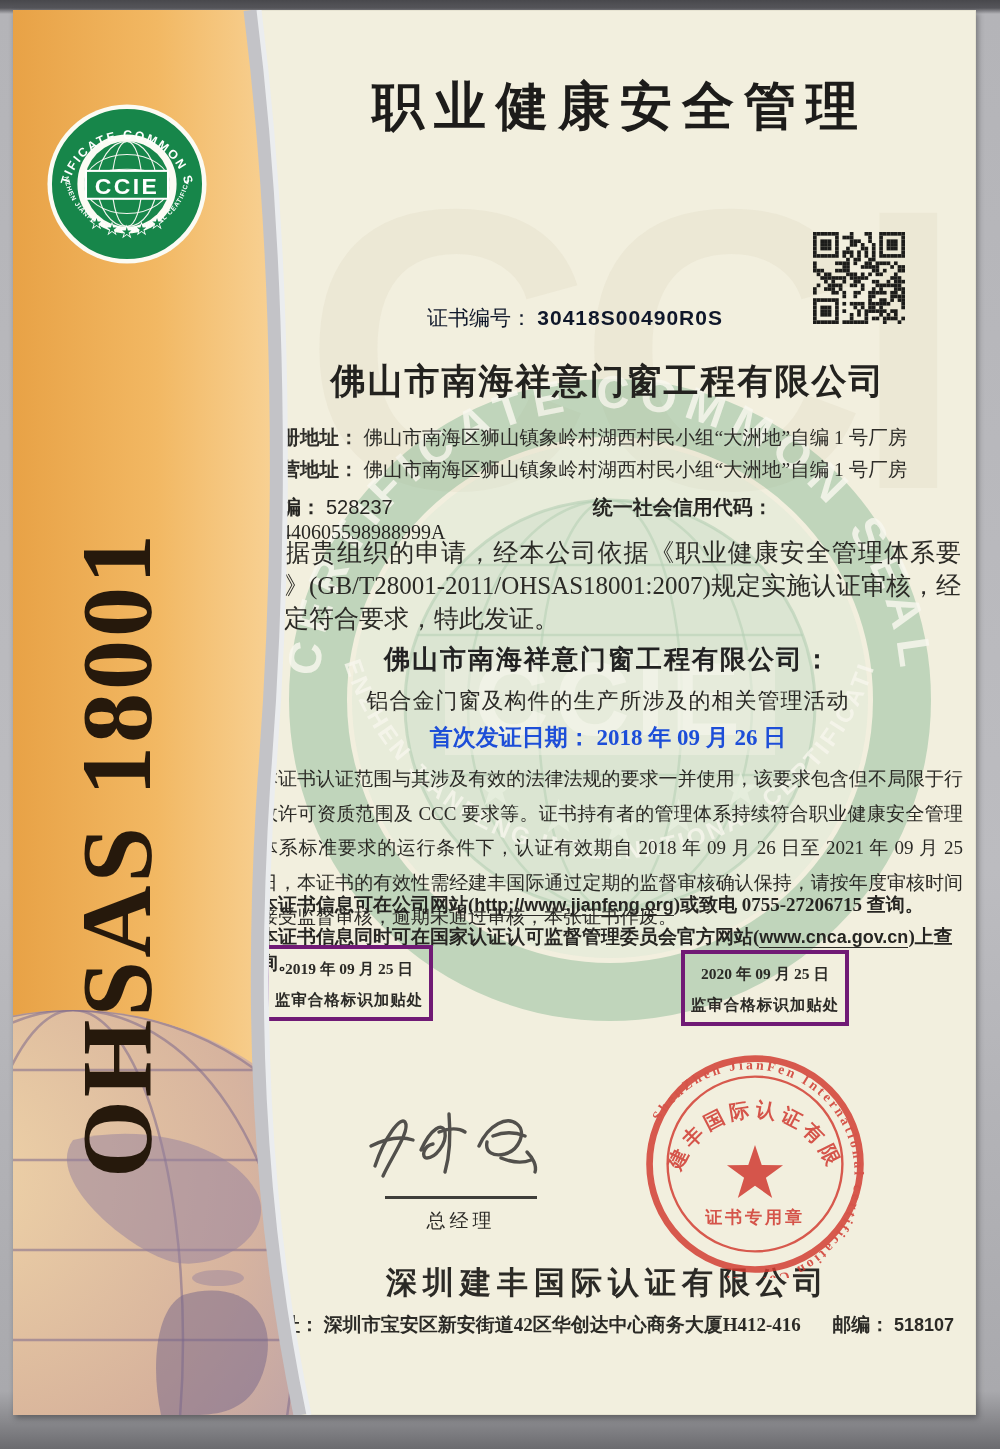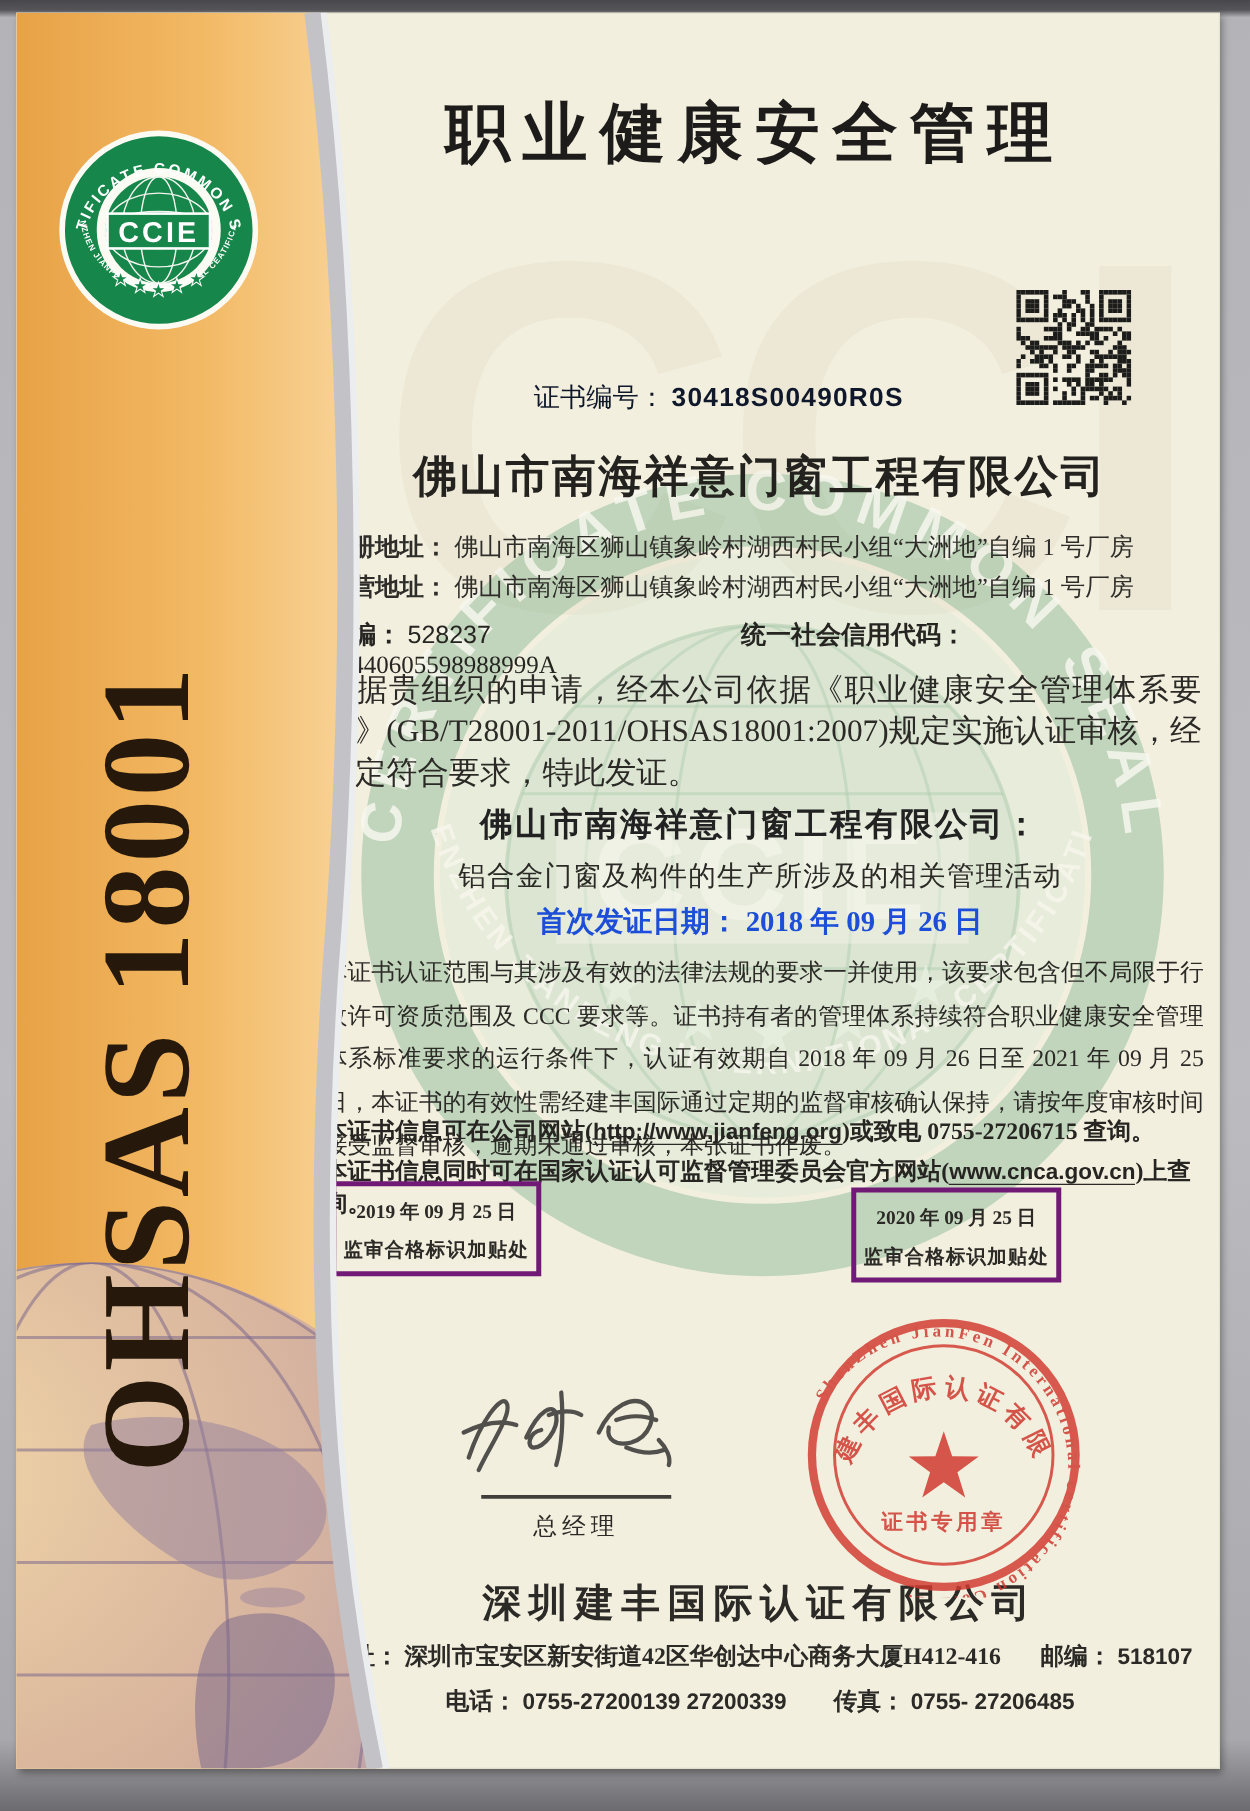--- a/index.html
+++ b/index.html
@@ -16,21 +16,21 @@
               color:rgba(231,227,206,.6);letter-spacing:-14px;z-index:1;font-family:"Liberation Sans",sans-serif;}
   .wm-seal{left:257px;top:350px;z-index:2;opacity:.55;}
   .content{z-index:3;}
   
   .sidebar-svg{left:0;top:0;z-index:4;}
   .sidebar-logo{left:32px;top:92px;z-index:5;}
   .ohsas{left:46px;top:1168px;width:845px;height:150px;transform:rotate(-90deg);transform-origin:0 0;
          font-size:100px;font-weight:bold;letter-spacing:3px;color:#26190c;z-index:5;
          font-family:"Liberation Serif","DejaVu Serif",serif;white-space:nowrap;}
   
-  .title1{left:236px;top:62px;width:710px;font-size:52px;font-weight:bold;letter-spacing:10px;color:#1d1c1a;z-index:3;}
+  .title1{left:252px;top:62px;width:710px;font-size:52px;font-weight:bold;letter-spacing:10px;color:#1d1c1a;z-index:3;}
   .title2{left:240px;top:150px;width:710px;font-size:52px;font-weight:bold;letter-spacing:12px;color:#1d1c1a;z-index:3;}
   .certno{left:252px;top:294px;width:620px;font-size:21px;color:#0f172a;z-index:3;}
   .certno b{font-family:"Liberation Sans","DejaVu Sans",sans-serif;font-weight:bold;letter-spacing:1px;}
   .qr{left:800px;top:222px;z-index:3;}
   .company{left:240px;top:348px;width:710px;font-size:35px;font-weight:600;letter-spacing:2px;color:#23221f;z-index:3;}
   .addr{left:248px;width:700px;font-size:19.5px;color:#2e2d29;z-index:3;}
   .lbl{font-weight:bold;}
   .postal-row{left:248px;top:484px;width:700px;font-size:20px;color:#262522;z-index:3;}
   .para{left:246px;top:526px;width:702px;font-size:25px;line-height:33px;color:#2b2a26;text-align:justify;z-index:3;}
   .scope-h{left:240px;top:632px;width:710px;font-size:26px;font-weight:bold;letter-spacing:2px;color:#222;z-index:3;}
@@ -577,22 +577,15 @@
     </svg>
 
     <div class="abs issuer-name center content">深圳建丰国际认证有限公司</div>
     <div class="abs issuer-line center content">
       <span class="lbl">地址：</span>
       <span>深圳市宝安区新安街道42区华创达中心商务大厦H412-416</span>
       <span style="display:inline-block;width:22px"></span>
       <span class="lbl">邮编：</span>
       <span class="sans" style="font-size:18px">518107</span>
     </div>
-    <div class="abs issuer-line issuer-line2 center content">
-      <span class="lbl">电话：</span>
-      <span class="sans" style="font-size:18px;font-weight:bold">0755-27200139    27200339</span>
-      <span style="display:inline-block;width:28px"></span>
-      <span class="lbl">传真：</span>
-      <span class="sans" style="font-size:18px;font-weight:bold">0755- 27206485</span>
-    </div>
 
   </div>
 </div>
 
 </body></html>

